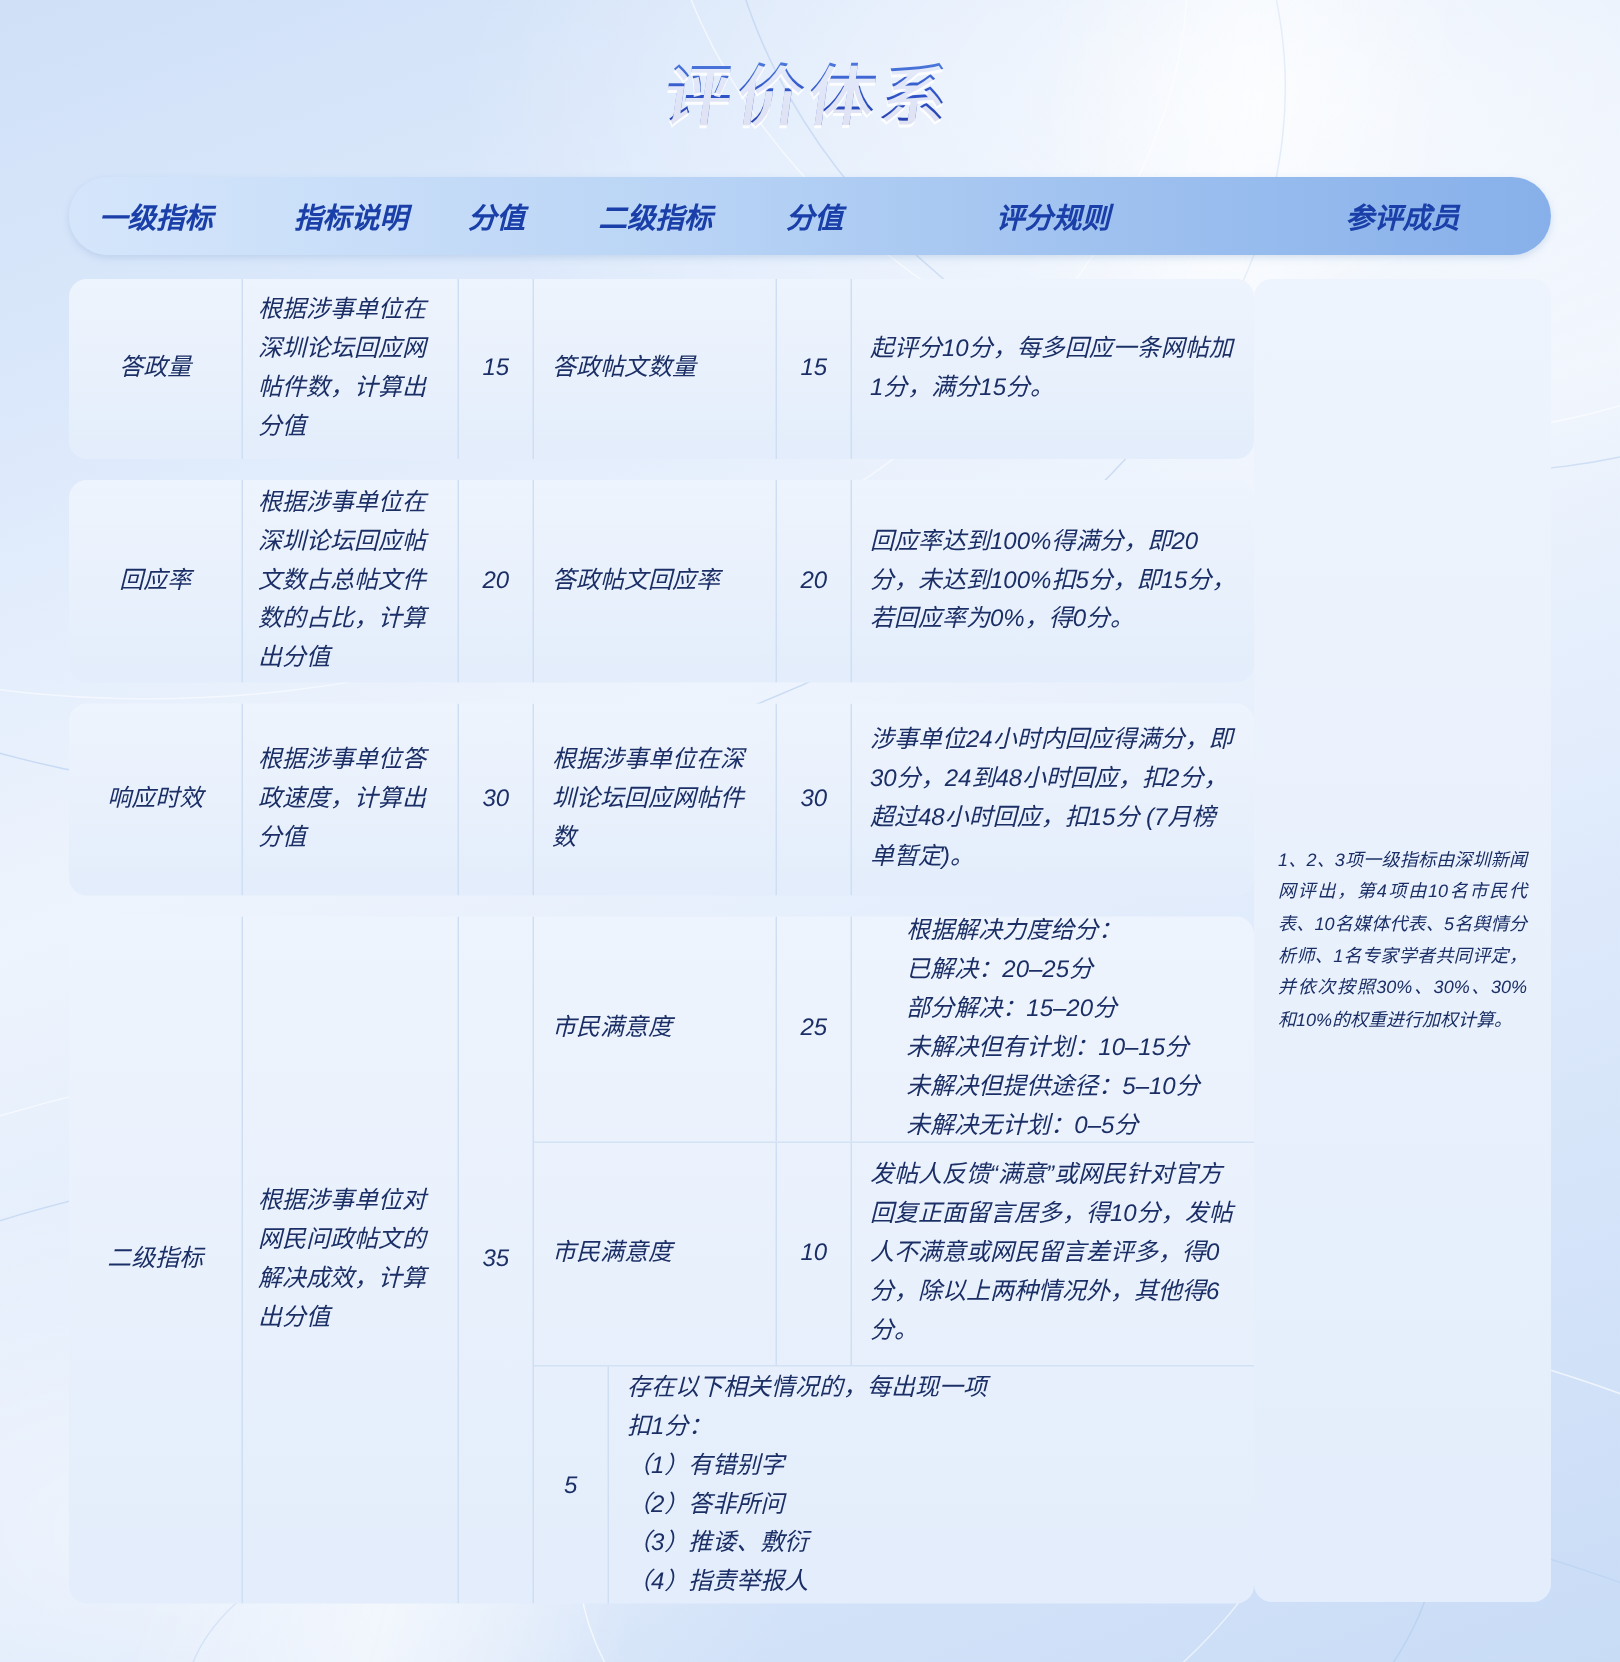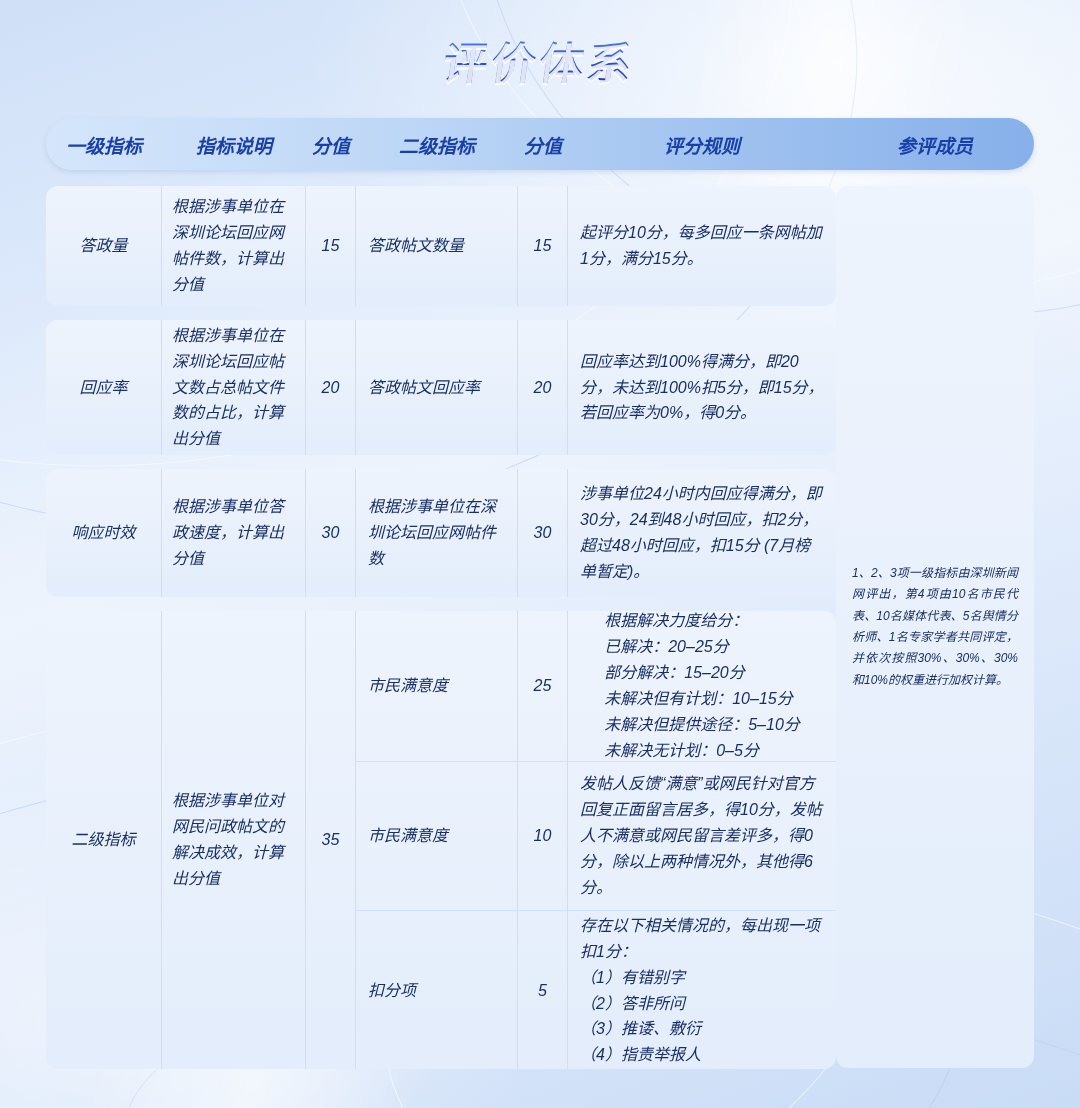--- a/index.html
+++ b/index.html
@@ -277,21 +277,20 @@
 未解决但有计划：10–15分
 未解决但提供途径：5–10分
 未解决无计划：0–5分</div>
             </div>
             <div class="sub-row" style="height:148px;">
               <div class="cell c4 sep sub-name left-text">市民满意度</div>
               <div class="cell c5 sep score">10</div>
               <div class="cell c6 rule">发帖人反馈“满意”或网民针对官方回复正面留言居多，得10分，发帖人不满意或网民留言差评多，得0分，除以上两种情况外，其他得6分。</div>
             </div>
             <div class="sub-row" style="height:159px;">
-              <div class="cell c4 sep sub-name left-text">扣分项</div>
               <div class="cell c5 sep score">5</div>
               <div class="cell c6 rule">存在以下相关情况的，每出现一项扣1分：
 （1）有错别字
 （2）答非所问
 （3）推诿、敷衍
 （4）指责举报人</div>
             </div>
           </div>
         </div>
 

